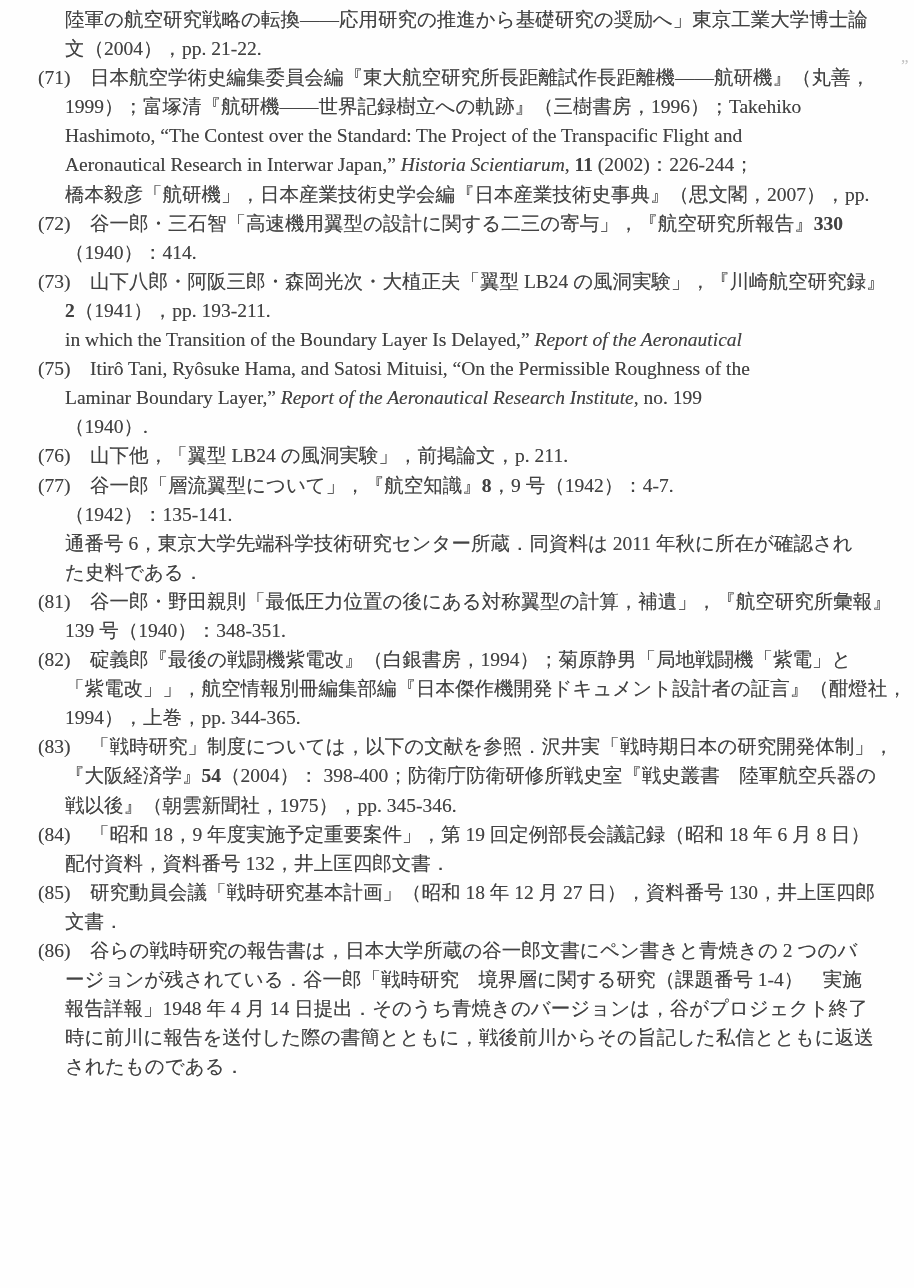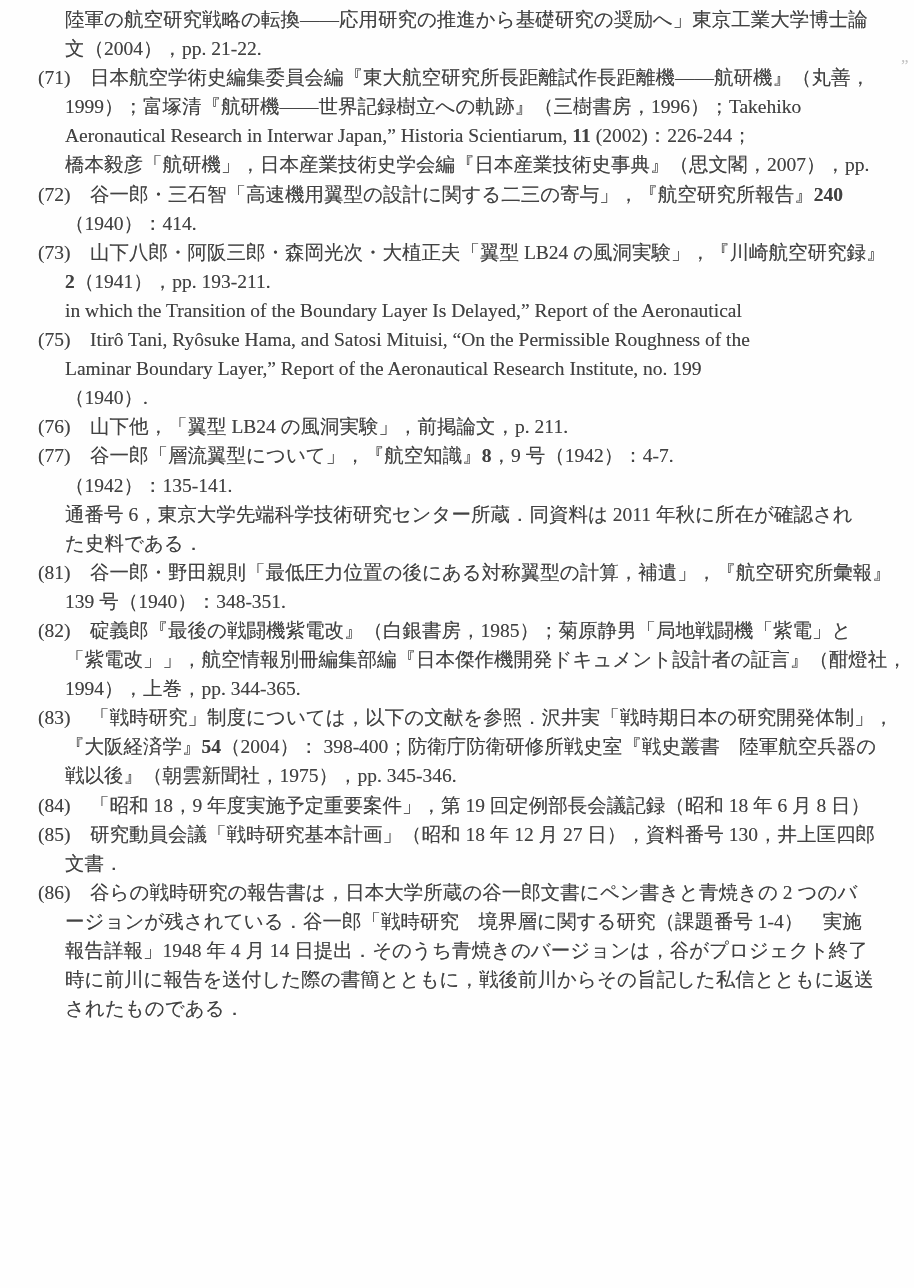--- a/index.html
+++ b/index.html
@@ -25,65 +25,67 @@
     line-height: 29.1px;
     font-size: 19.5px;
     white-space: nowrap;
     padding-left: 27px;
   }
   .line.labeled { padding-left: 0; }
   .label {
     display: inline-block;
     min-width: 52px;
   }
-  .seg.i { }
+  .seg.i { font-style: italic; }
   .seg.b { font-weight: bold; }
   .artifact {
     position: absolute;
     top: 56px;
     left: 901px;
     color: #c2c2c2;
     font-size: 17px;
     text-shadow: none;
   }
 </style>
 </head>
 <body>
 
 <div class="page">
   <div class="artifact">”</div>
   <div class="textblock">
       <div class="line"><span class="seg">陸軍の航空研究戦略の転換——応用研究の推進から基礎研究の奨励へ」東京工業大学博士論</span></div>
       <div class="line"><span class="seg">文（2004），pp. 21-22.</span></div>
       <div class="line labeled"><span class="label">(71)</span><span class="seg">日本航空学術史編集委員会編『東大航空研究所長距離試作長距離機——航研機』（丸善，</span></div>
       <div class="line"><span class="seg">1999）；富塚清『航研機——世界記録樹立への軌跡』（三樹書房，1996）；Takehiko</span></div>
+      <div class="line"><span class="seg">Hashimoto, “The Contest over the Standard: The Project of the Transpacific Flight and</span></div>
       <div class="line"><span class="seg">Aeronautical Research in Interwar Japan,” </span><span class="seg i">Historia Scientiarum</span><span class="seg">, </span><span class="seg b">11</span><span class="seg"> (2002)：226-244；</span></div>
       <div class="line"><span class="seg">橋本毅彦「航研機」，日本産業技術史学会編『日本産業技術史事典』（思文閣，2007），pp.</span></div>
-      <div class="line labeled"><span class="label">(72)</span><span class="seg">谷一郎・三石智「高速機用翼型の設計に関する二三の寄与」，『航空研究所報告』</span><span class="seg b">240</span></div>
+      <div class="line labeled"><span class="label">(72)</span><span class="seg">谷一郎・三石智「高速機用翼型の設計に関する二三の寄与」，『航空研究所報告』</span><span class="seg b">330</span></div>
       <div class="line"><span class="seg">（1940）：414.</span></div>
       <div class="line labeled"><span class="label">(73)</span><span class="seg">山下八郎・阿阪三郎・森岡光次・大植正夫「翼型 LB24 の風洞実験」，『川崎航空研究録』</span></div>
       <div class="line"><span class="seg b">2</span><span class="seg">（1941），pp. 193-211.</span></div>
       <div class="line"><span class="seg">in which the Transition of the Boundary Layer Is Delayed,” </span><span class="seg i">Report of the Aeronautical</span></div>
       <div class="line labeled"><span class="label">(75)</span><span class="seg">Itirô Tani, Ryôsuke Hama, and Satosi Mituisi, “On the Permissible Roughness of the</span></div>
       <div class="line"><span class="seg">Laminar Boundary Layer,” </span><span class="seg i">Report of the Aeronautical Research Institute</span><span class="seg">, no. 199</span></div>
       <div class="line"><span class="seg">（1940）.</span></div>
       <div class="line labeled"><span class="label">(76)</span><span class="seg">山下他，「翼型 LB24 の風洞実験」，前掲論文，p. 211.</span></div>
       <div class="line labeled"><span class="label">(77)</span><span class="seg">谷一郎「層流翼型について」，『航空知識』</span><span class="seg b">8</span><span class="seg">，9 号（1942）：4-7.</span></div>
       <div class="line"><span class="seg">（1942）：135-141.</span></div>
       <div class="line"><span class="seg">通番号 6，東京大学先端科学技術研究センター所蔵．同資料は 2011 年秋に所在が確認され</span></div>
       <div class="line"><span class="seg">た史料である．</span></div>
       <div class="line labeled"><span class="label">(81)</span><span class="seg">谷一郎・野田親則「最低圧力位置の後にある対称翼型の計算，補遺」，『航空研究所彙報』</span></div>
       <div class="line"><span class="seg">139 号（1940）：348-351.</span></div>
-      <div class="line labeled"><span class="label">(82)</span><span class="seg">碇義郎『最後の戦闘機紫電改』（白銀書房，1985）；菊原静男「局地戦闘機「紫電」と</span></div>
+      <div class="line labeled"><span class="label">(82)</span><span class="seg">碇義郎『最後の戦闘機紫電改』（白銀書房，1994）；菊原静男「局地戦闘機「紫電」と</span></div>
       <div class="line"><span class="seg">「紫電改」」，航空情報別冊編集部編『日本傑作機開発ドキュメント設計者の証言』（酣燈社，</span></div>
       <div class="line"><span class="seg">1994），上巻，pp. 344-365.</span></div>
       <div class="line labeled"><span class="label">(83)</span><span class="seg">「戦時研究」制度については，以下の文献を参照．沢井実「戦時期日本の研究開発体制」，</span></div>
       <div class="line"><span class="seg">『大阪経済学』</span><span class="seg b">54</span><span class="seg">（2004）： 398-400；防衛庁防衛研修所戦史室『戦史叢書　陸軍航空兵器の</span></div>
       <div class="line"><span class="seg">戦以後』（朝雲新聞社，1975），pp. 345-346.</span></div>
       <div class="line labeled"><span class="label">(84)</span><span class="seg">「昭和 18，9 年度実施予定重要案件」，第 19 回定例部長会議記録（昭和 18 年 6 月 8 日）</span></div>
+      <div class="line"><span class="seg">配付資料，資料番号 132，井上匡四郎文書．</span></div>
       <div class="line labeled"><span class="label">(85)</span><span class="seg">研究動員会議「戦時研究基本計画」（昭和 18 年 12 月 27 日），資料番号 130，井上匡四郎</span></div>
       <div class="line"><span class="seg">文書．</span></div>
       <div class="line labeled"><span class="label">(86)</span><span class="seg">谷らの戦時研究の報告書は，日本大学所蔵の谷一郎文書にペン書きと青焼きの 2 つのバ</span></div>
       <div class="line"><span class="seg">ージョンが残されている．谷一郎「戦時研究　境界層に関する研究（課題番号 1-4）　実施</span></div>
       <div class="line"><span class="seg">報告詳報」1948 年 4 月 14 日提出．そのうち青焼きのバージョンは，谷がプロジェクト終了</span></div>
       <div class="line"><span class="seg">時に前川に報告を送付した際の書簡とともに，戦後前川からその旨記した私信とともに返送</span></div>
       <div class="line"><span class="seg">されたものである．</span></div>
     </div>
 </div>
 

